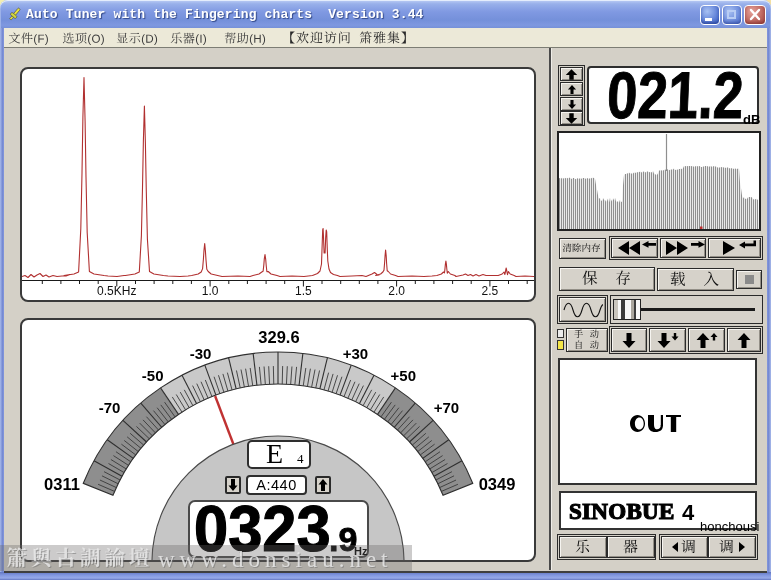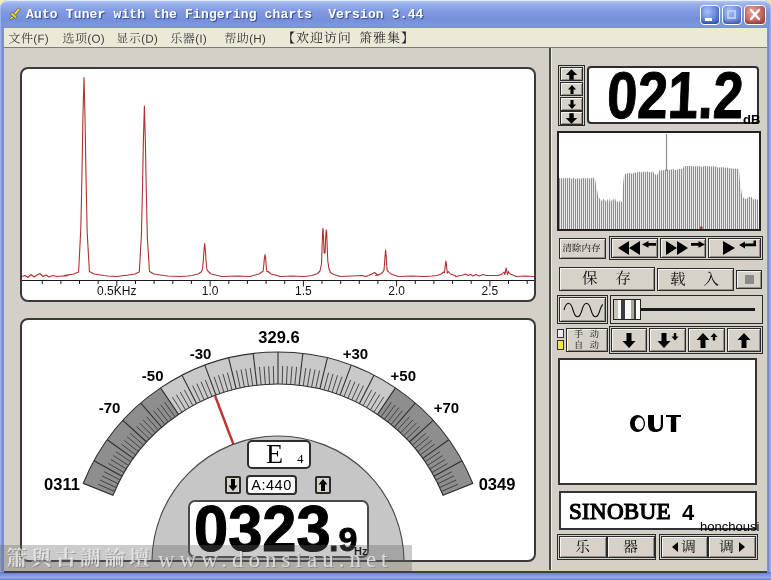--- a/index.html
+++ b/index.html
@@ -287,21 +287,21 @@
 <div class="btn" style="left:225px;top:476px;width:16px;height:18px;border-width:2px;border-radius:2px;box-shadow:none">
 <svg width="12" height="14" viewBox="0 0 12 14">
       <path d="M6 13 L1.5 7.5 H4 V1 H8 V7.5 H10.5 Z" fill="#000"></path>
     </svg>
   </div>
 <div class="btn" style="left:315px;top:476px;width:16px;height:18px;border-width:2px;border-radius:2px;box-shadow:none">
 <svg width="12" height="14" viewBox="0 0 12 14">
       <path d="M6 1 L10.5 6.5 H8 V13 H4 V6.5 H1.5 Z" fill="#000"></path>
     </svg>
   </div>
-<div class="wbox" style="left:246px;top:475px;width:51px;height:20px;border-radius:4px;display:flex;align-items:center;justify-content:center;font-size:14.5px;letter-spacing:0.5px">A:440</div>
+<div class="wbox" style="left:246px;top:475px;width:61px;height:20px;border-radius:4px;display:flex;align-items:center;justify-content:center;font-size:14.5px;letter-spacing:0.5px">A:440</div>
 <div class="wbox" style="left:188px;top:500px;width:181px;height:58px;border-radius:7px;border-color:#4a4a4a">
 <span class="abs" style="left:4px;top:-10px;font-size:64px;font-weight:bold;letter-spacing:0;-webkit-text-stroke:1.2px #000;transform:scaleX(0.96);transform-origin:0 0">0323</span>
 <span class="abs" style="left:139px;top:18px;font-size:34px;font-weight:bold;-webkit-text-stroke:0.8px #000">.9</span>
 <span class="abs" style="left:164px;top:43px;font-size:11px;font-weight:bold">Hz</span>
   </div>
 <div class="abs" style="left:558px;top:65px;width:27px;height:61px;border:1px solid #2a2a2a"></div>
 <div class="btn" style="left:560px;top:67px;width:23px;height:14px">
     <svg width="15" height="11" viewBox="0 0 17 12">
       <path d="M8.5 0 L15 6.5 H11 V12 H6 V6.5 H2 Z" fill="#000"></path>
     </svg>
@@ -436,21 +436,21 @@
 <div class="wbox" style="left:558px;top:358px;width:199px;height:127px;border-color:#333">
 <svg class="abs" style="left:70px;top:55px" width="52" height="17" viewBox="0 0 52 17">
 <path fill-rule="evenodd" d="M7.5 0 C3.2 0 0 3.7 0 8.5 C0 13.3 3.2 17 7.5 17 C11.8 17 15 13.3 15 8.5 C15 3.7 11.8 0 7.5 0 Z M9.4 2.4 C12 2.4 13.7 5.1 13.7 8.5 C13.7 11.9 12 14.6 9.4 14.6 C6.8 14.6 4.9 11.9 4.9 8.5 C4.9 5.1 6.8 2.4 9.4 2.4 Z" fill="#000"></path>
 <rect x="18" y="0" width="6" height="10" fill="#000"></rect>
       <rect x="30.8" y="0" width="2.2" height="11" fill="#000"></rect>
       <path d="M18 9 L24 9 C24 13 25.3 14.2 27 14.3 C29 14.3 30.8 13 30.8 10 L33 10 C33 15 30 17 25.5 17 C20.5 17 18 14.5 18 9 Z" fill="#000"></path>
 <path d="M36 0 H51 V2 H46.2 V17 H40.8 V2 H36 Z" fill="#000"></path>
 </svg>
   </div>
 <div class="wbox" style="left:559px;top:491px;width:198px;height:39px;border-color:#333">
-<span class="abs" style="left:8px;top:6px;font-family:'Liberation Serif',serif;font-weight:normal;font-size:23px;letter-spacing:0.3px;-webkit-text-stroke:1.2px #000">SINOBUE</span>
+<span class="abs" style="left:8px;top:6px;font-family:'Liberation Serif',serif;font-weight:bold;font-size:23px;letter-spacing:0.3px;-webkit-text-stroke:1.2px #000">SINOBUE</span>
 <span class="abs" style="left:121px;top:7px;font-size:22px;font-weight:bold">4</span>
 <span class="abs" style="left:139px;top:26px;font-size:13px">honchousi</span>
   </div>
 <div class="abs" style="left:557px;top:534px;width:99px;height:26px;border:1px solid #2a2a2a"></div>
 <div class="btn" style="left:559px;top:536px;width:48px;height:22px">
     <svg width="17" height="17" viewBox="0 0 17.00 17.25" style="display:block">
       <g transform="translate(0,13.12)" fill="#111">
         <path transform="translate(0.00,0) scale(0.015000,-0.015000)" d="M386 274 293 322C228 184 127 58 37 -14L49 -27C157 33 266 134 346 262C367 257 381 264 386 274ZM669 315 657 306C739 225 854 94 890 1C976 -56 1012 131 669 315ZM562 19V394H910C924 394 934 399 936 410C904 441 851 481 851 481L805 424H562V627C586 631 594 640 596 654L496 664V424H229C246 513 267 647 277 727C463 729 667 744 807 763C831 752 849 751 858 759L789 831C679 801 485 770 311 753L215 779C209 695 182 524 162 431C150 425 138 419 130 413L201 364L229 394H496V24C496 8 491 3 471 3C448 3 334 11 334 11V-4C384 -11 411 -19 427 -30C442 -41 448 -57 451 -77C550 -68 562 -34 562 19Z"></path>
       </g>
     </svg>

